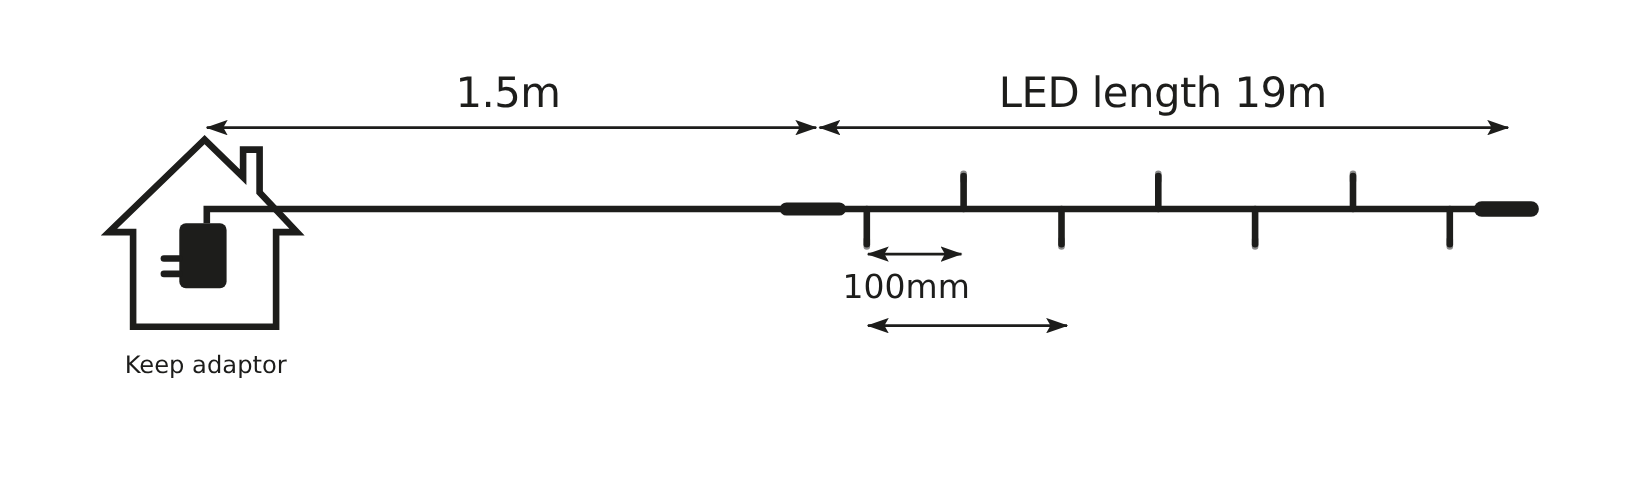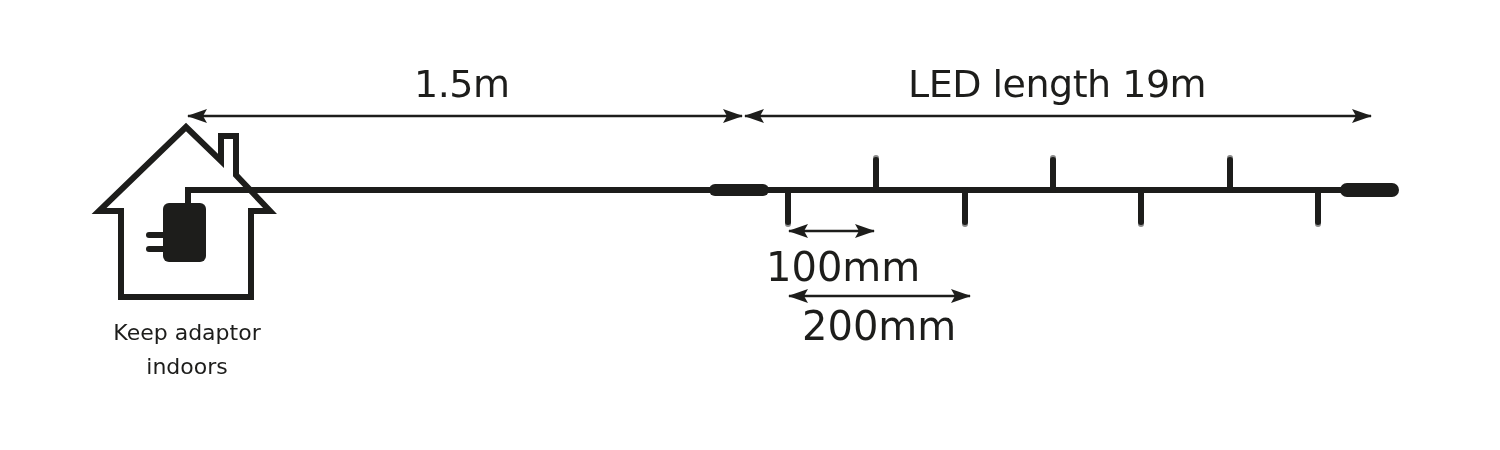--- a/index.html
+++ b/index.html
@@ -1,20 +1,20 @@
 <!DOCTYPE html>
 <html><head>
   <meta charset="utf-8">
   <style>
     html, body { margin: 0; padding: 0; background: #ffffff; }
     body { width: 1500px; height: 450px; position: relative; overflow: hidden; }
     #diagram { position: absolute; left: 0; top: 0; width: 1404px; height: 450px; }
     .lbl { position: absolute; font-family: "DejaVu Sans", "Liberation Sans", sans-serif; color: #1d1d1b; white-space: nowrap; }
     .lbl-big { font-size: 38px; letter-spacing: -0.5px; }
-    .lbl-mid { font-size: 40px; }
+    .lbl-mid { font-size: 30px; }
     .lbl-note { font-size: 22px; text-align: center; line-height: 34px; }
   </style>
 </head>
 <body>
 
 <div id="diagram">
   <svg width="1500" height="450" viewBox="0 0 1500 450" xmlns="http://www.w3.org/2000/svg">
     <defs>
       <marker id="ah" viewBox="0 0 10 10" refX="9" refY="5" markerWidth="8" markerHeight="8" orient="auto-start-reverse" markerUnits="userSpaceOnUse">
         <path d="M0,0 L10,5 L0,10 Z" fill="#1d1d1b"></path>
@@ -88,18 +88,16 @@
       <line x1="789" y1="231" x2="874" y2="231" stroke="#1d1d1b" stroke-width="2.5" marker-start="url(#ahl)" marker-end="url(#ahl)"></line>
     </g>
     <g>
       <line x1="789" y1="296" x2="970" y2="296" stroke="#1d1d1b" stroke-width="2.5" marker-start="url(#ahl)" marker-end="url(#ahl)"></line>
     </g>
   </svg>
 
   <div class="lbl lbl-big" style="left:414px; top:62px;">1.5m</div>
   <div class="lbl lbl-big" style="left:908px; top:62px;">LED length 19m</div>
   <div class="lbl lbl-mid" style="left:766px; top:244px;">100mm</div>
-  <div class="lbl lbl-mid" style="left:802px; top:303px;">200mm</div>
   <div class="lbl lbl-note" style="left:62px; top:316px; width:250px;">
     <div>Keep adaptor</div>
-    <div>indoors</div>
   </div>
 </div>
 
 </body></html>

